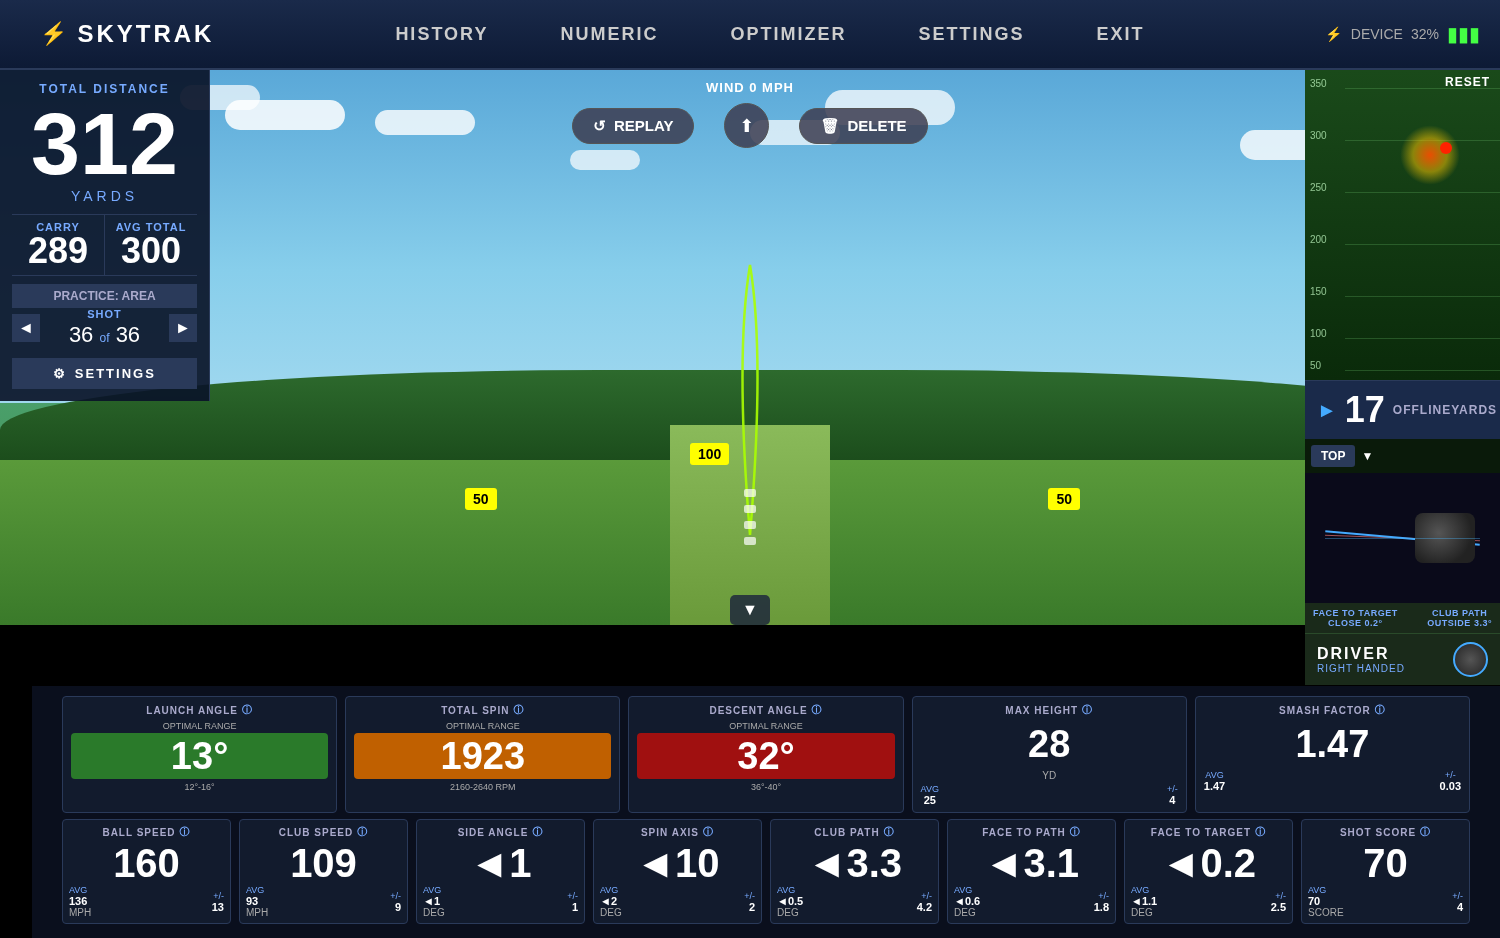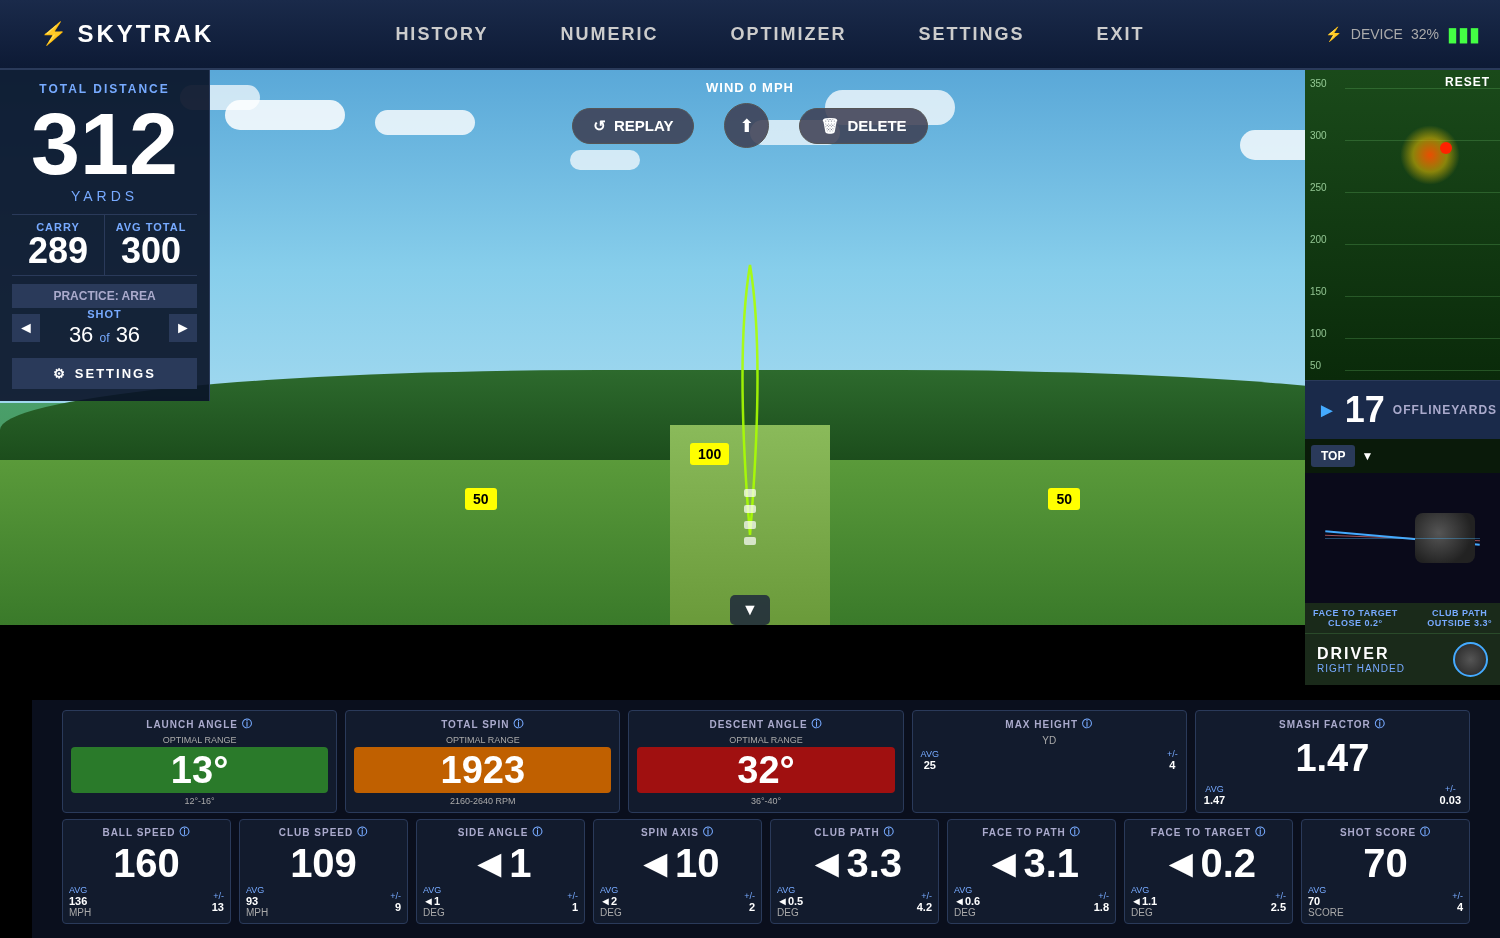--- a/index.html
+++ b/index.html
@@ -763,20 +763,23 @@
         <span class="stat-value large">32°</span>
       </div>
       <div class="stat-optimal-range">36°-40°</div>
     </div>
 
     <div class="stat-box">
       <div class="stat-header">
         <span>MAX HEIGHT</span>
         <span class="info-icon">ⓘ</span>
       </div>
+      <div class="stat-value-box none">
+        <span class="stat-value large">28</span>
+      </div>
       <div class="stat-unit">YD</div>
       <div class="stat-avg-row">
         <div>
           <div class="stat-avg-label">AVG</div>
           <div class="stat-avg-value">25</div>
         </div>
         <div>
           <div class="stat-avg-label">+/-</div>
           <div class="stat-avg-value">4</div>
         </div>

